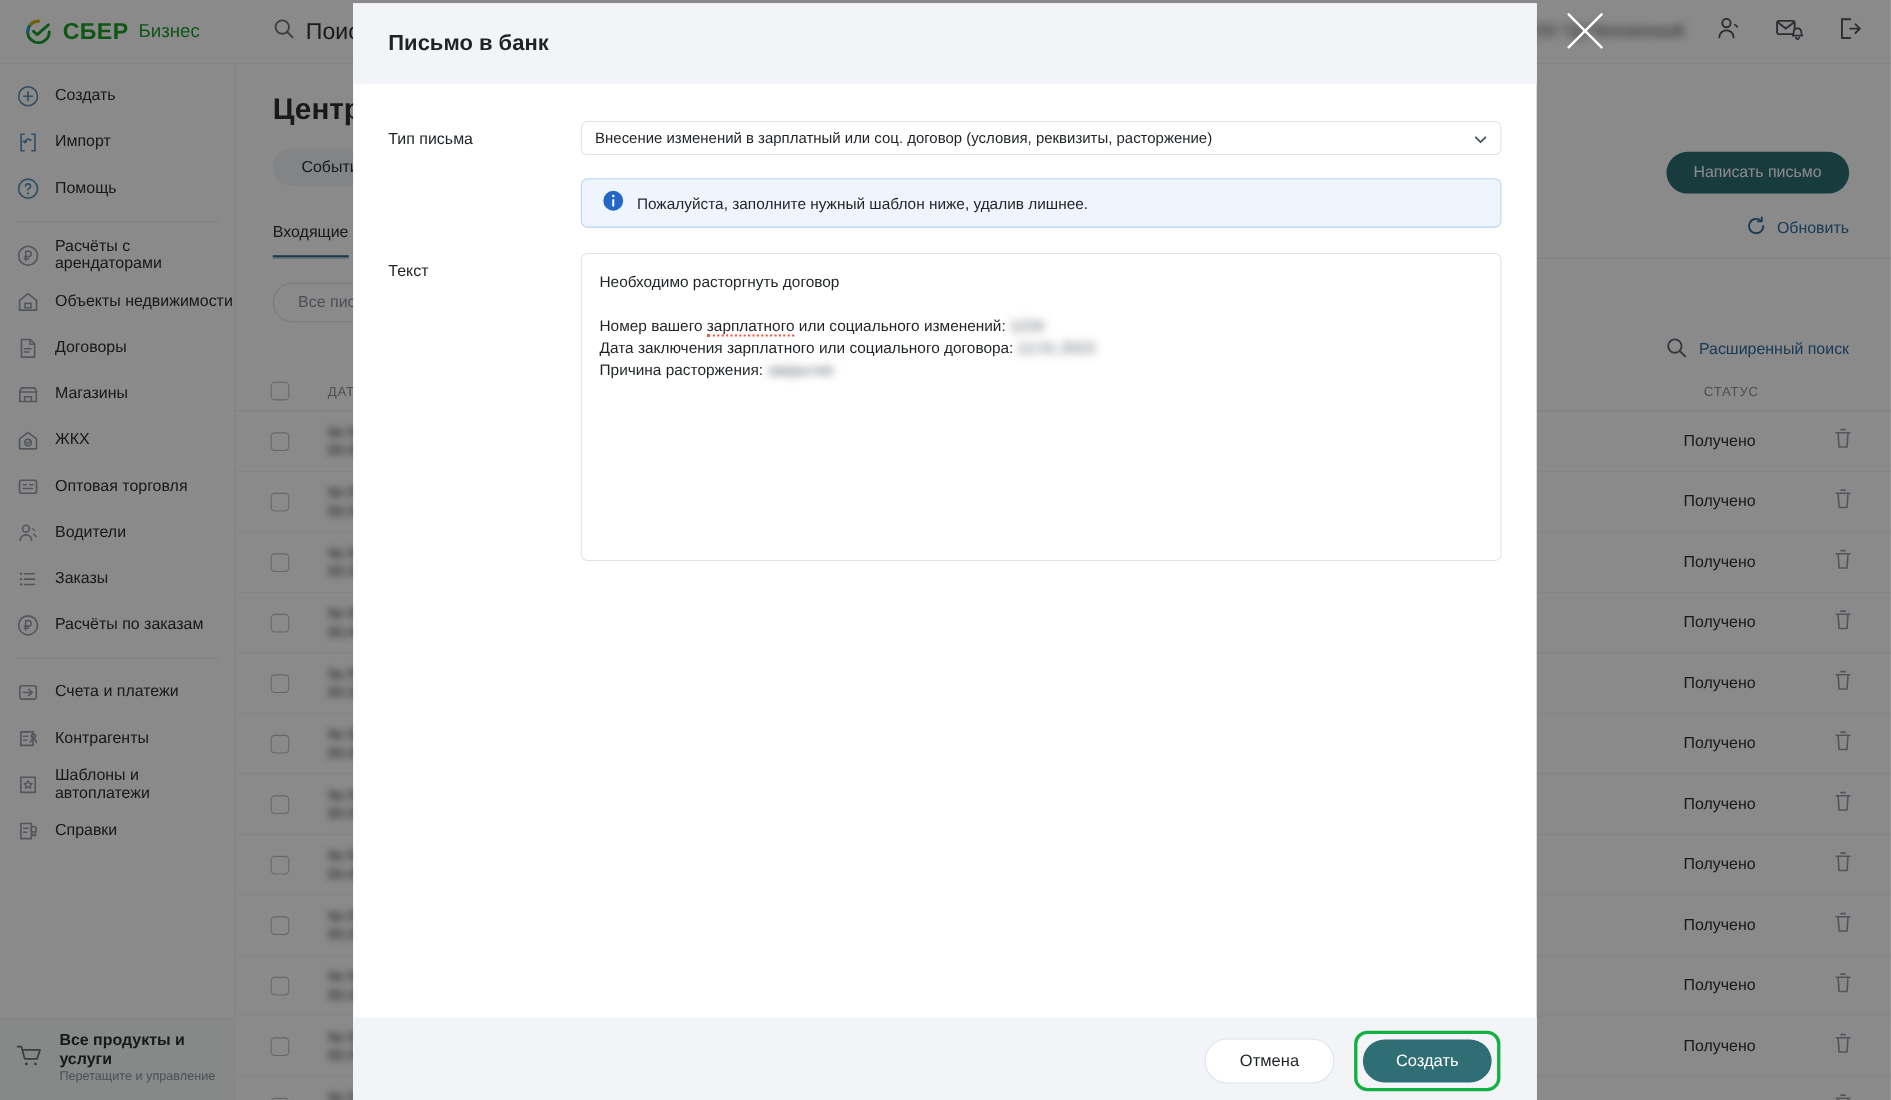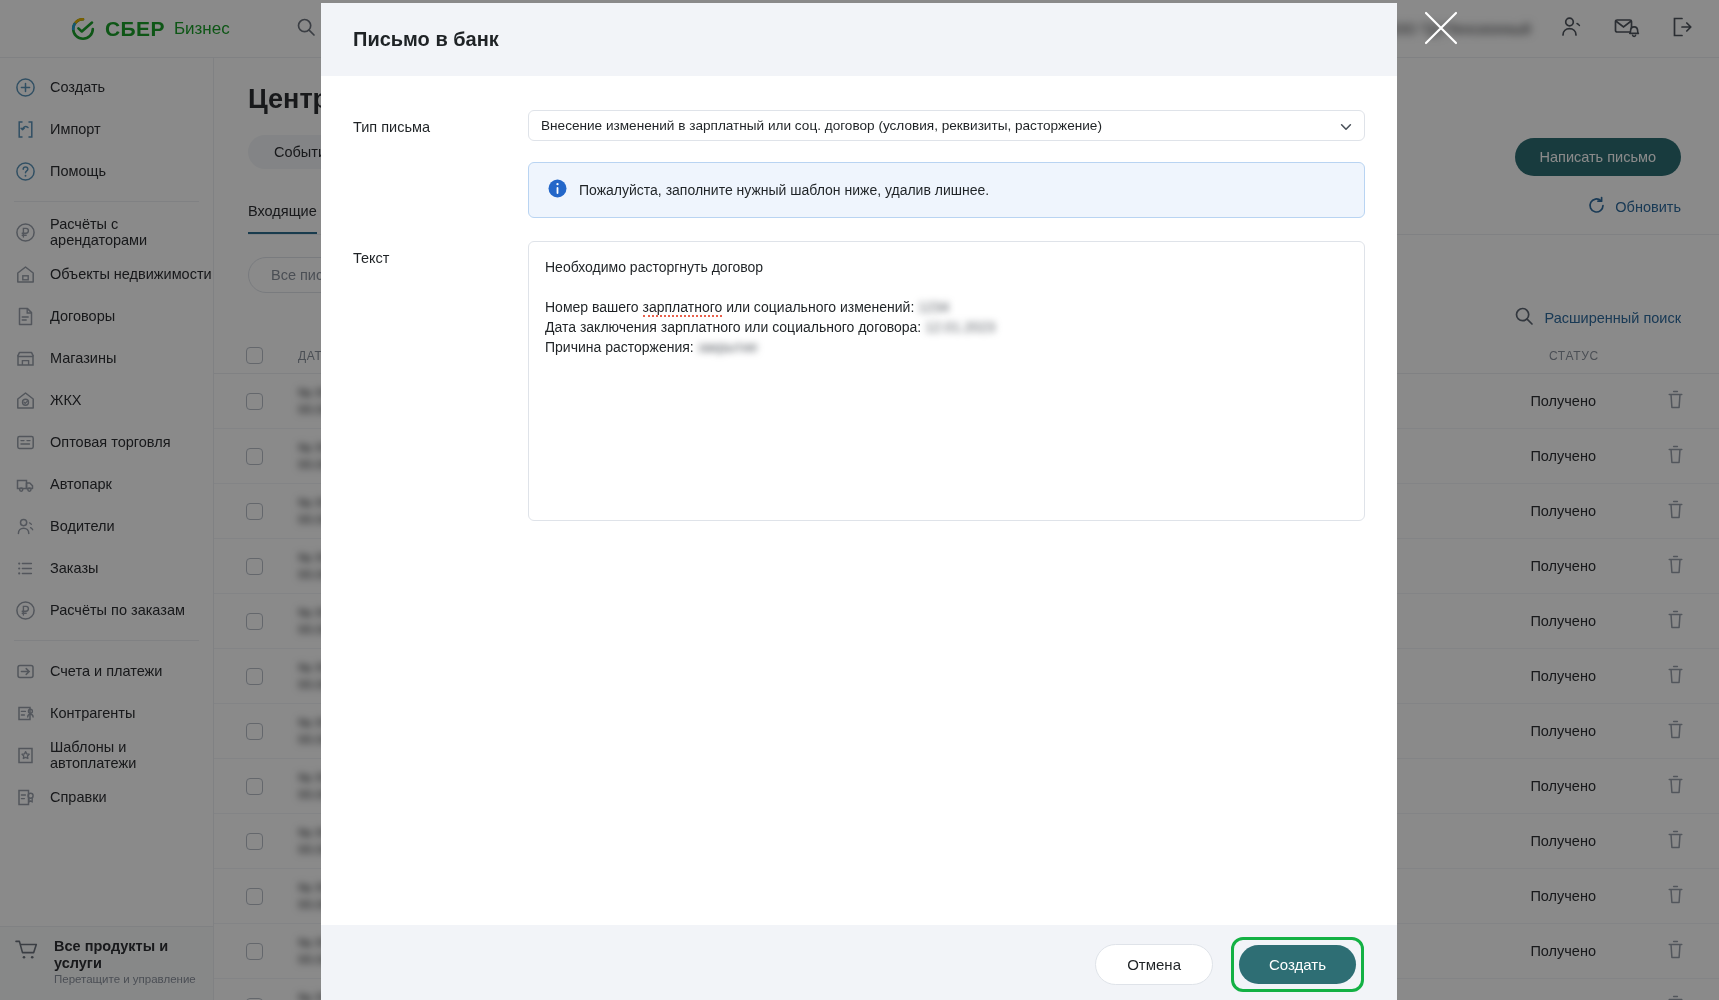--- a/index.html
+++ b/index.html
@@ -12,21 +12,21 @@
   #root { position: relative; width: 1719px; height: 1000px; overflow: hidden; }
 
   
   .bg-app { position: absolute; inset: 0; background: #ffffff; }
 
   .topbar {
     position: absolute; left: 0; top: 0; width: 1719px; height: 58px;
     background: #ffffff; border-bottom: 1px solid #eceff3;
     display: flex; align-items: center;
   }
-  .logo-wrap { display: flex; align-items: center; gap: 9px; padding-left: 22px; width: 214px; margin-left: 48px; }
+  .logo-wrap { display: flex; align-items: center; gap: 9px; padding-left: 22px; width: 214px; }
   .logo-mark { width: 26px; height: 26px; position: relative; }
   .logo-sber { font-size: 21px; font-weight: bold; color: #1a9f29; letter-spacing: .4px; }
   .logo-biz { font-size: 17px; color: #1a9f29; }
 
   .topsearch { display: flex; align-items: center; gap: 10px; margin-left: 34px; }
   .topsearch .label { font-size: 21px; color: #2d2f33; }
 
   .top-right { margin-left: auto; display: flex; align-items: center; gap: 28px; padding-right: 24px; }
   .org-name {
     font-size: 15px; color: #2d2f33;
@@ -41,21 +41,21 @@
   .nav-item {
     display: flex; align-items: center; gap: 14px;
     height: 42px; padding-left: 14px;
     font-size: 14.5px; color: #2d2f33;
   }
   .nav-item .ic { width: 22px; height: 22px; flex: none; color: #99a0ab; display:flex;align-items:center;justify-content:center;}
   .nav-sep { height: 1px; background: #eceff3; margin: 9px 14px; }
   .nav-bottom {
     position: absolute; left: 0; right: 0; bottom: 0;
     border-top: 1px solid #eceff3; background: #fafbfc;
-    display: flex; gap: 14px; padding: 11px 14px 13px;
+    display: flex; align-items: center; gap: 14px; padding: 11px 14px 13px;
   }
   .nav-bottom .t1 { font-size: 14.5px; font-weight: bold; color: #2d2f33; line-height: 17px;}
   .nav-bottom .t2 { font-size: 11.5px; color: #8b929d; line-height: 15px; }
 
   .content { position: absolute; left: 214px; top: 58px; right: 0; bottom: 0; background: #fff; }
   .page-title { font-size: 27px; font-weight: bold; color: #2d2f33; padding: 26px 0 0 34px; }
   .seg-row { padding: 20px 0 0 34px; }
   .seg {
     display: inline-block; background: #f2f4f7; border-radius: 18px;
     padding: 9px 26px; font-size: 14.5px; color: #2d2f33;
@@ -143,21 +143,21 @@
   .select {
     position: relative; border: 1px solid #dfe3e9; border-radius: 6px;
     height: 31px; display: flex; align-items: center;
     padding: 0 34px 0 12px; font-size: 13.6px; color: #1f2326;
     background: #fff; white-space: nowrap; overflow: hidden;
   }
   .select .chev { position: absolute; right: 11px; top: 9px; color:#6d747e; }
 
   .infobox {
     margin-top: 21px; background: #eff5fd; border: 1px solid #b9d4f2;
-    border-radius: 6px; height: 56px; display: flex; align-items: center;
+    border-radius: 6px; height: 45px; display: flex; align-items: center;
     gap: 12px; padding-left: 19px;
   }
   .infobox .txt { font-size: 14px; color: #1f2326; }
 
   .textarea {
     border: 1px solid #dfe3e9; border-radius: 6px; height: 280px;
     padding: 15px 16px; font-size: 14px; color: #1f2326; line-height: 20px;
     background: #fff;
   }
   .ta-line { white-space: pre; }
@@ -319,31 +319,20 @@
         <span>ЖКХ</span>
       </div>
       <div class="nav-item">
         <span class="ic">
             <svg width="21" height="21" viewBox="0 0 21 21">
               <rect x="2.8" y="4.6" width="15.4" height="11.8" rx="1.6" fill="none" stroke="#99a0ab" stroke-width="1.5"></rect>
               <path d="M6 8.6h3M6 12h8.5M12 8.6h3" stroke="#99a0ab" stroke-width="1.4" stroke-linecap="round"></path>
             </svg>
           </span>
         <span>Оптовая торговля</span>
-      </div>
-      <div class="nav-item">
-        <span class="ic">
-            <svg width="21" height="21" viewBox="0 0 21 21">
-              <path d="M2.5 6.4h9v8h-9z" fill="none" stroke="#99a0ab" stroke-width="1.5"></path>
-              <path d="M11.5 9h3.3l2.7 2.8v2.6h-6z" fill="none" stroke="#99a0ab" stroke-width="1.5" stroke-linejoin="round"></path>
-              <circle cx="6.2" cy="15.6" r="1.6" fill="none" stroke="#99a0ab" stroke-width="1.4"></circle>
-              <circle cx="14.4" cy="15.6" r="1.6" fill="none" stroke="#99a0ab" stroke-width="1.4"></circle>
-            </svg>
-          </span>
-        <span>Автопарк</span>
       </div>
       <div class="nav-item">
         <span class="ic">
             <svg width="21" height="21" viewBox="0 0 21 21">
               <circle cx="8.6" cy="6.6" r="3.1" fill="none" stroke="#99a0ab" stroke-width="1.5"></circle>
               <path d="M3.4 17.4c0-3.2 2.4-5.1 5.2-5.1s5.2 1.9 5.2 5.1" fill="none" stroke="#99a0ab" stroke-width="1.5" stroke-linecap="round"></path>
               <path d="M14.5 6.8c1.2.4 1.9 1.5 1.9 1.5M15.5 11.6c1.5.8 2.2 2.2 2.2 2.2" fill="none" stroke="#99a0ab" stroke-width="1.3" stroke-linecap="round"></path>
             </svg>
           </span>
         <span>Водители</span>

